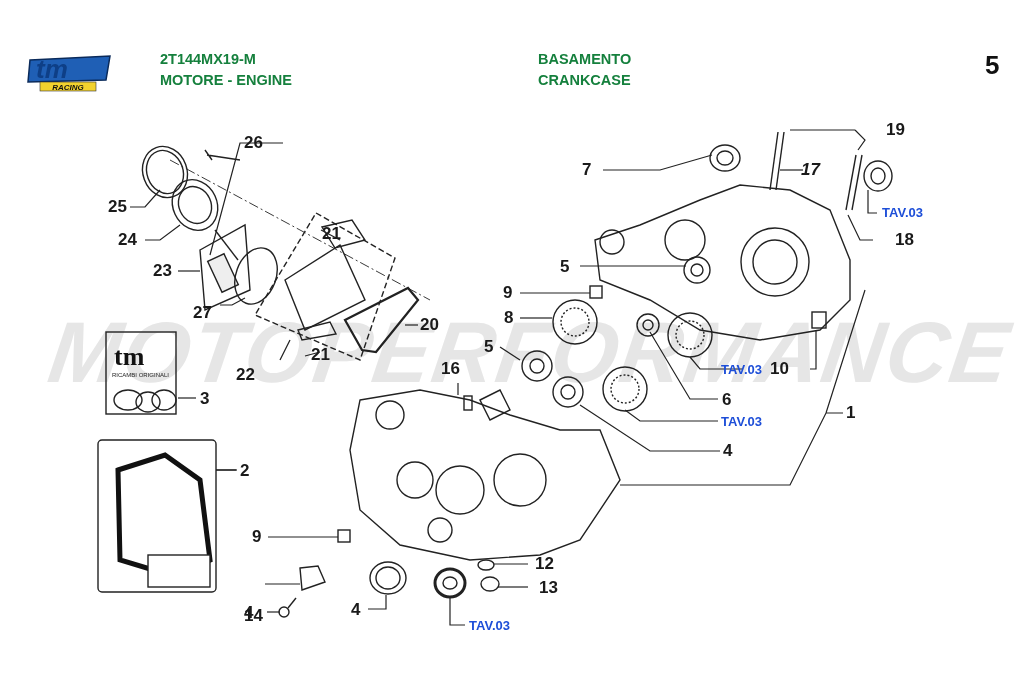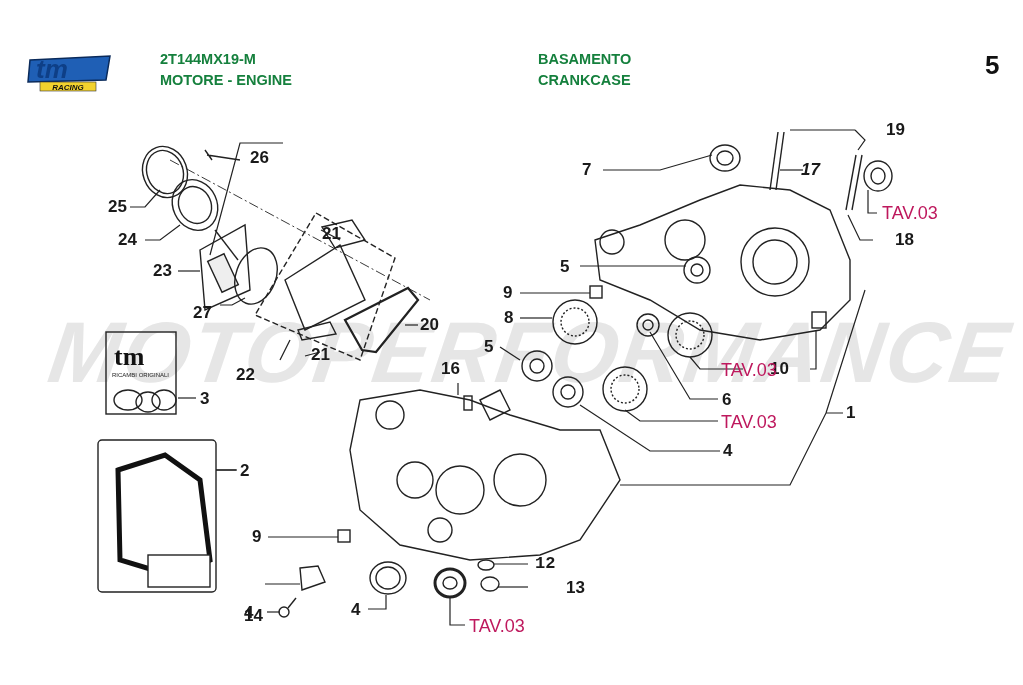--- a/index.html
+++ b/index.html
@@ -3,21 +3,21 @@
 <meta charset="utf-8">
 <style>
   html,body{margin:0;padding:0;background:#fff;}
   body{width:1023px;height:685px;position:relative;overflow:hidden;font-family:"Liberation Sans",sans-serif;color:#111;}
   .hdr{position:absolute;font-weight:bold;font-size:14.5px;line-height:20px;color:#15803d;}
   .logo{position:absolute;left:26px;top:52px;width:86px;height:40px;}
   .page-num{position:absolute;left:985px;top:50px;font-size:26px;font-weight:bold;}
   .watermark{position:absolute;left:50px;top:303px;font-size:86px;font-weight:bold;font-style:italic;color:#e6e6e6;letter-spacing:2px;white-space:nowrap;transform:skewX(-8deg);}
   svg.diagram{position:absolute;left:0;top:0;}
   .lbl{position:absolute;font-weight:bold;font-size:17px;line-height:18px;color:#1a1a1a;white-space:nowrap;}
-  .tav{position:absolute;font-weight:normal;font-size:18px;line-height:14px;color:#be185d;white-space:nowrap;}
+  .tav{position:absolute;font-weight:bold;font-size:13px;line-height:14px;color:#1d4ed8;white-space:nowrap;}
 </style>
 </head>
 <body>
 
 <div class="logo">
   <svg width="86" height="40" viewBox="0 0 86 40">
     <path d="M4 8 L84 4 L80 28 L2 30 Z" fill="#1f5fb5" stroke="#0a2a5a" stroke-width="1.5"></path>
     <text x="10" y="26" font-family="Liberation Sans, sans-serif" font-size="26" font-weight="bold" font-style="italic" fill="#0e3f87">tm</text>
     <rect x="14" y="30" width="56" height="9" fill="#f2d22e" stroke="#333" stroke-width="0.6"></rect>
     <text x="42" y="37.5" text-anchor="middle" font-family="Liberation Sans, sans-serif" font-size="8" font-weight="bold" font-style="italic" fill="#111">RACING</text>
@@ -217,34 +217,34 @@
 <div class="lbl" style="left:723px;top:442px;">4</div>
 <div class="lbl" style="left:560px;top:258px;">5</div>
 <div class="lbl" style="left:484px;top:338px;">5</div>
 <div class="lbl" style="left:722px;top:391px;">6</div>
 <div class="lbl" style="left:582px;top:161px;">7</div>
 <div class="lbl" style="left:504px;top:309px;">8</div>
 <div class="lbl" style="left:503px;top:284px;">9</div>
 <div class="lbl" style="left:252px;top:528px;">9</div>
 <div class="lbl" style="left:770px;top:360px;">10</div>
 <div class="lbl" style="left:351px;top:601px;">4</div>
-<div class="lbl" style="left:535px;top:555px;font-family:Liberation Mono, monospace;">12</div>
-<div class="lbl" style="left:566px;top:579px;">13</div>
+<div class="lbl" style="left:535px;top:555px;">12</div>
+<div class="lbl" style="left:539px;top:579px;">13</div>
 <div class="lbl" style="left:244px;top:575px;margin-top:32px;">14</div>
 <div class="lbl" style="left:244px;top:604px;">4</div>
 <div class="lbl" style="left:441px;top:360px;">16</div>
 <div class="lbl" style="left:801px;top:161px;font-style:italic;">17</div>
 <div class="lbl" style="left:895px;top:231px;">18</div>
 <div class="lbl" style="left:886px;top:121px;">19</div>
 <div class="lbl" style="left:420px;top:316px;">20</div>
 <div class="lbl" style="left:322px;top:225px;">21</div>
 <div class="lbl" style="left:311px;top:346px;">21</div>
 <div class="lbl" style="left:236px;top:366px;">22</div>
 <div class="lbl" style="left:153px;top:262px;">23</div>
 <div class="lbl" style="left:118px;top:231px;">24</div>
 <div class="lbl" style="left:108px;top:198px;">25</div>
-<div class="lbl" style="left:250px;top:134px;margin-top:15px;">26</div>
+<div class="lbl" style="left:244px;top:134px;">26</div>
 <div class="lbl" style="left:193px;top:304px;">27</div>
 
 <div class="tav" style="left:882px;top:206px;">TAV.03</div>
 <div class="tav" style="left:721px;top:363px;">TAV.03</div>
 <div class="tav" style="left:721px;top:415px;">TAV.03</div>
 <div class="tav" style="left:469px;top:619px;">TAV.03</div>
 
 </body></html>

